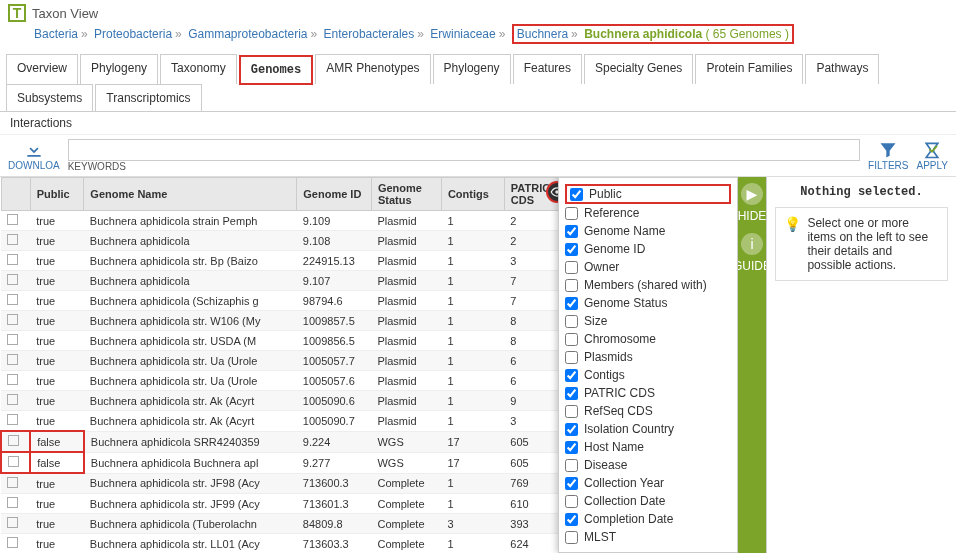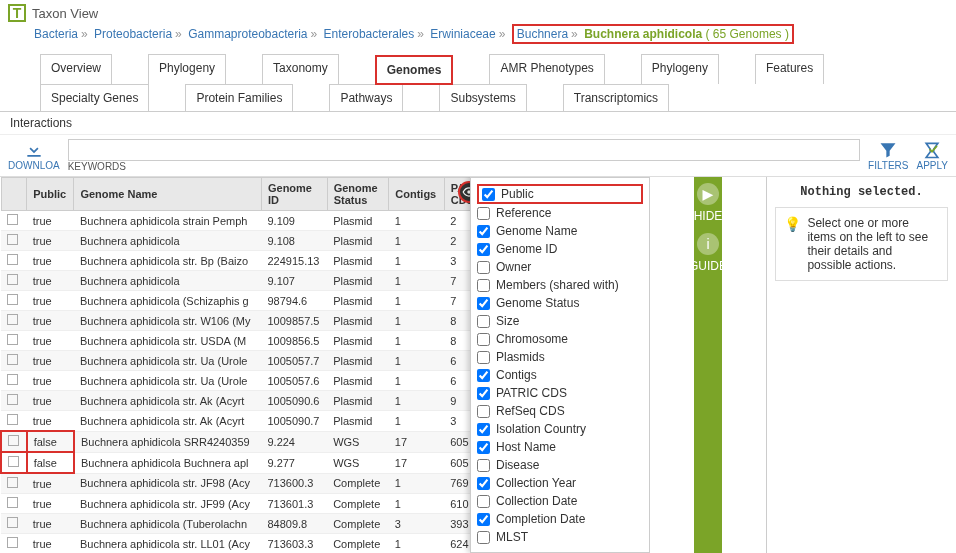--- a/index.html
+++ b/index.html
@@ -8,30 +8,30 @@
 .logo-row { display: flex; align-items: center; gap: 6px; }
 .logo { width: 18px; height: 18px; border: 2px solid #7ba428; color: #7ba428; font-weight: bold; font-size: 14px; display: flex; align-items: center; justify-content: center; }
 .title { font-size: 13px; color: #555; }
 .breadcrumb { padding: 2px 0 6px 26px; font-size: 12px; }
 .breadcrumb a { color: #3976b3; text-decoration: none; }
 .breadcrumb .sep { color: #999; margin: 0 3px; }
 .breadcrumb .current { color: #7ba428; font-weight: bold; }
 .breadcrumb .count { color: #7ba428; }
 .highlight-red { border: 2px solid #d9302c; padding: 1px 3px; display: inline-block; }
 .tabs { display: flex; border-bottom: 1px solid #ccc; padding: 0 6px; flex-wrap: wrap; }
-.tab { padding: 6px 10px; border: 1px solid #ccc; border-bottom: none; margin-right: 2px; background: #fff; font-size: 12px; color: #333; cursor: pointer; margin-left: 34px; }
-.tab.active { font-weight: bold; position: relative; top: 1px; background: #fff; }
+.tab { padding: 6px 10px; border: 1px solid #ccc; border-bottom: none; margin-right: 2px; background: #fff; font-size: 12px; color: #333; cursor: pointer; }
+.tab.active { font-weight: bold; position: relative; top: 1px; background: #fff; font-family: Liberation Mono, monospace; }
 .tab.highlight { border: 2px solid #d9302c; }
 .sub-tab { padding: 4px 10px; font-size: 12px; border-bottom: 1px solid #eee; }
 .toolbar { display: flex; align-items: center; padding: 4px 8px; gap: 8px; border-bottom: 1px solid #ddd; justify-content: space-between; }
 .tool-btn { display: flex; flex-direction: column; align-items: center; font-size: 10px; color: #3976b3; cursor: pointer; }
 .tool-btn svg { width: 20px; height: 20px; fill: #3976b3; }
 .keywords-box { flex: 1; border: 1px solid #ccc; height: 22px; }
 .keywords-label { font-size: 10px; color: #555; }
-.main { display: flex; gap: 44px; }
+.main { display: flex; }
 .grid-area { flex: 1; position: relative; overflow: hidden; }
 table { border-collapse: collapse; width: 100%; font-size: 11px; }
 th { background: #e8e8e8; border: 1px solid #ccc; padding: 4px 6px; text-align: left; font-weight: bold; position: sticky; top: 0; }
 td { border-bottom: 1px solid #eee; padding: 3px 6px; white-space: nowrap; overflow: hidden; text-overflow: ellipsis; }
 tr:nth-child(even) td { background: #f7f7f7; }
 .chk-col { width: 20px; }
 .chk { width: 11px; height: 11px; border: 1px solid #aaa; display: inline-block; }
 .false-highlight { border: 2px solid #d9302c; }
 .col-panel { position: absolute; right: 0; top: 0; width: 180px; background: #fff; border: 1px solid #ccc; box-shadow: -2px 0 6px rgba(0,0,0,.2); padding: 6px; font-size: 12px; max-height: 420px; overflow-y: auto; }
 .col-panel .row { display: flex; align-items: center; gap: 6px; padding: 2px 0; }

